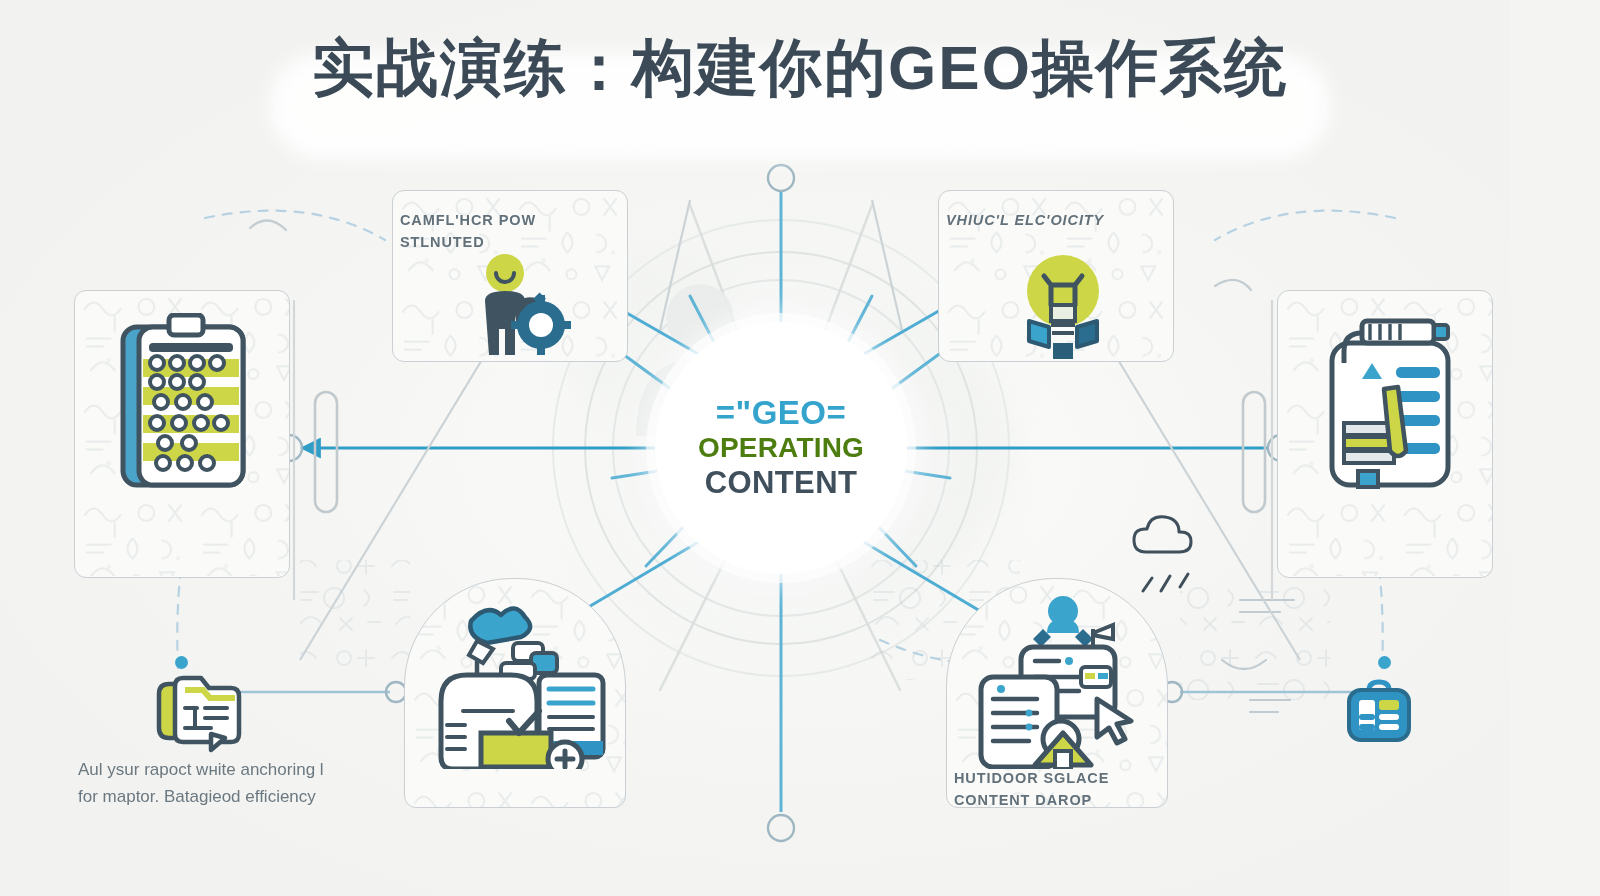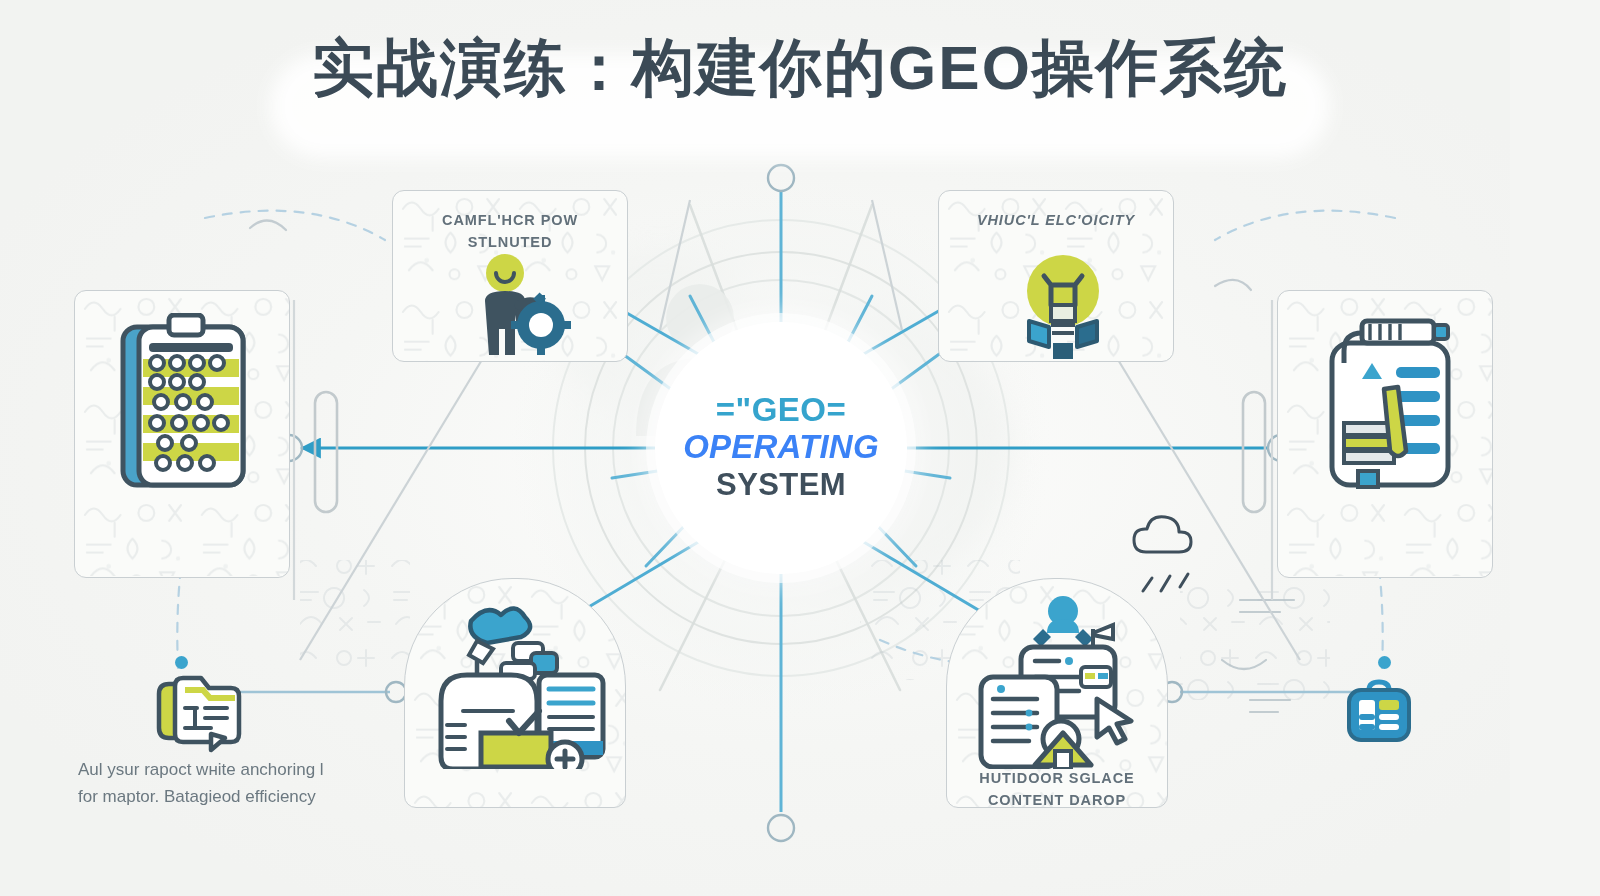--- a/index.html
+++ b/index.html
@@ -90,22 +90,22 @@
     flex-direction: column;
     align-items: center;
     justify-content: center;
     z-index: 20;
   }
   #hub .l1 {
     font-size: 33px; font-weight: 700; letter-spacing: .5px;
     color: #35a4cd; line-height: 1.12;
   }
   #hub .l2 {
-    font-size: 33px; font-weight: 700; letter-spacing: .2px;
-    color: #3b82f6; line-height: 1.12; font-style: italic;
+    font-size: 28px; font-weight: 700; letter-spacing: .2px;
+    color: #4d7c0f; line-height: 1.12;
   }
   #hub .l3 {
     font-size: 31px; font-weight: 700; letter-spacing: .4px;
     color: #3f4f5c; line-height: 1.2;
   }
 
   
   .node {
     position: absolute;
     background: #fafbf9;
@@ -114,21 +114,21 @@
     overflow: hidden;
   }
   .node .doodle {
     position: absolute; inset: 0;
     opacity: .34;
     pointer-events: none;
   }
   .node .cap {
     position: absolute;
     left: 7px; right: 7px;
-    text-align: center;
+    text-align: left;
     font-size: 14.5px;
     font-weight: 600;
     letter-spacing: .9px;
     line-height: 1.55;
     color: #62707a;
     z-index: 3;
   }
   .node .art {
     position: absolute;
     z-index: 2;
@@ -346,21 +346,21 @@
   </svg>
 
   <div id="title-wrap">
     <div id="title-highlight"></div>
     <h1 id="page-title">实战演练：构建你的GEO操作系统</h1>
   </div>
 
   <div id="hub">
     <div class="l1">="GEO=</div>
     <div class="l2">OPERATING</div>
-    <div class="l3">SYSTEM</div>
+    <div class="l3">CONTENT</div>
   </div>
 
   <div class="node" id="node-left">
     <svg class="doodle" viewBox="0 0 216 288" preserveAspectRatio="none">
       <rect width="216" height="288" fill="url(#doodles)"></rect>
     </svg>
     <svg class="art" style="left:42px;top:22px;" width="132" height="182" viewBox="0 0 132 182">
       <rect x="6" y="14" width="120" height="158" rx="14" fill="#4aa3c9" stroke="#3f5360" stroke-width="5"></rect>
       <rect x="22" y="14" width="104" height="158" rx="14" fill="#ffffff" stroke="#3f5360" stroke-width="5"></rect>
       <rect x="52" y="2" width="34" height="20" rx="5" fill="#ffffff" stroke="#3f5360" stroke-width="5"></rect>

